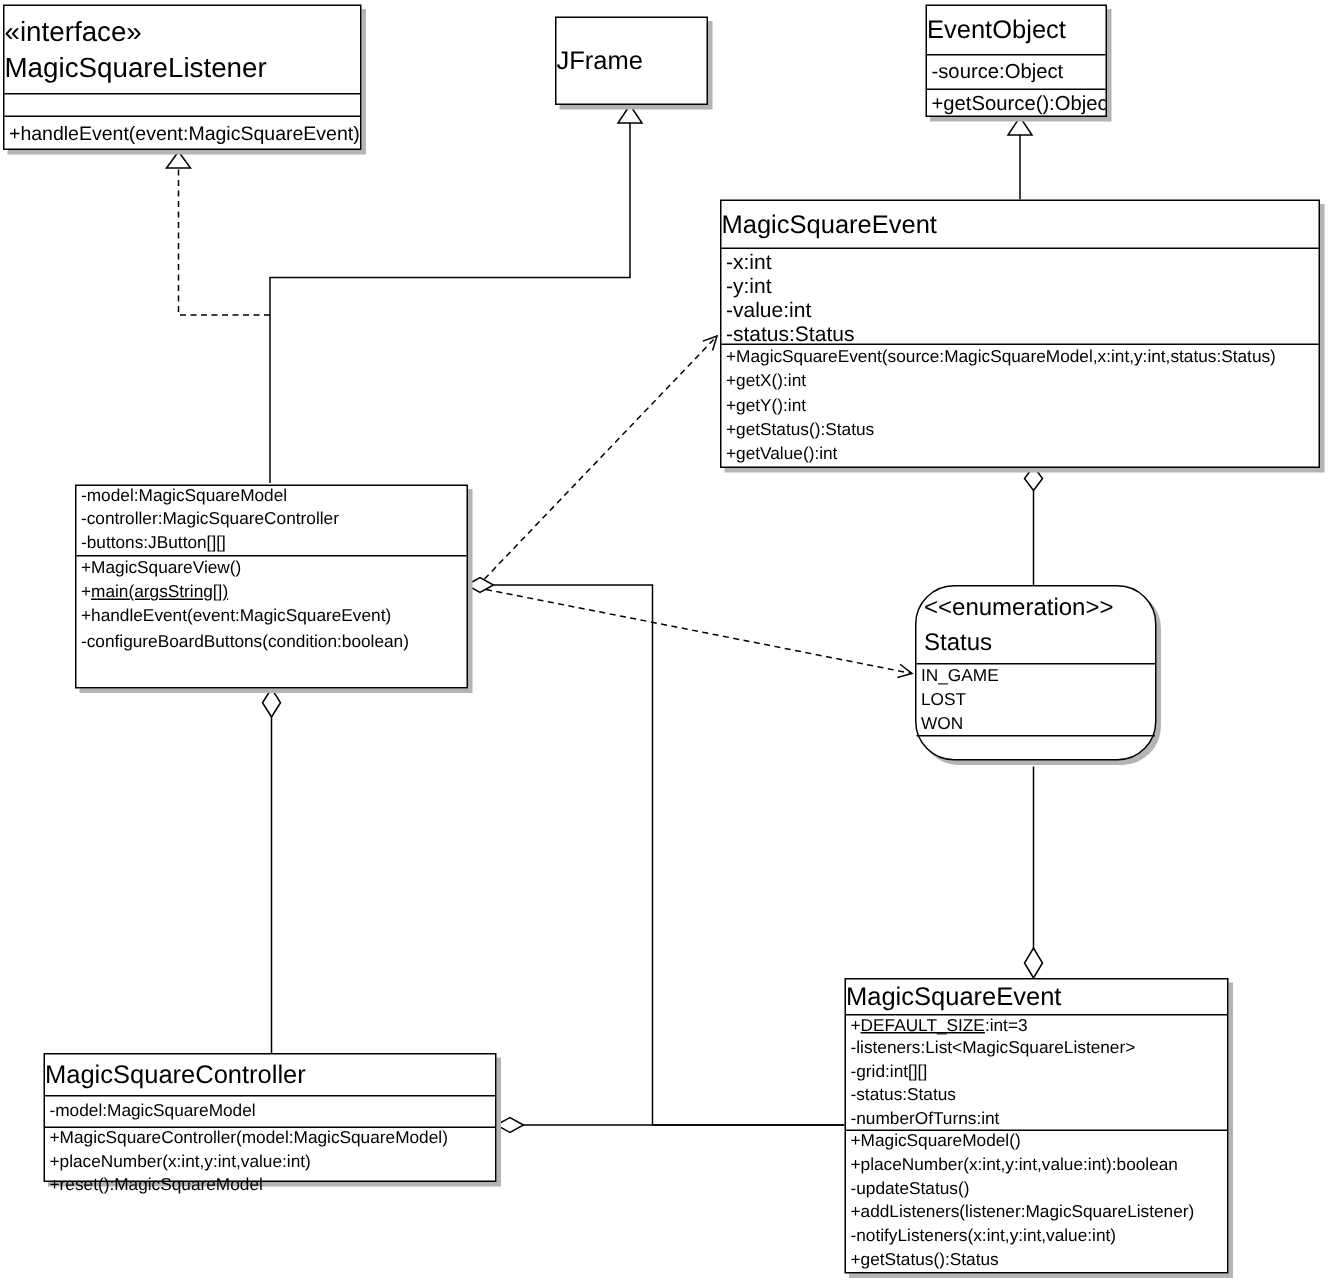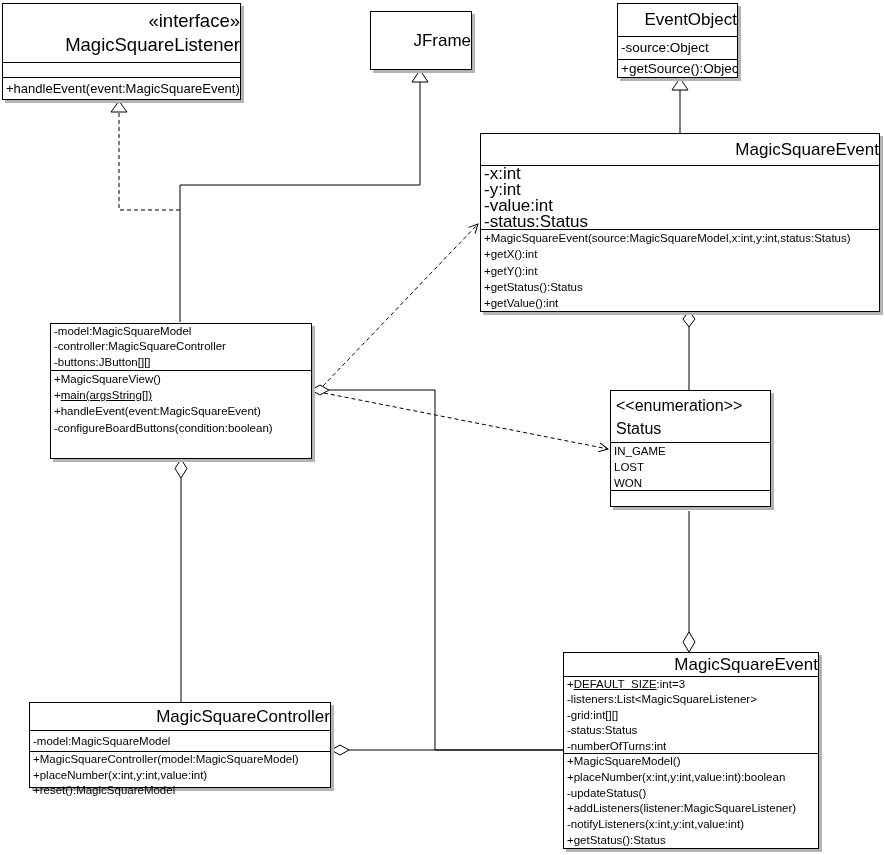--- a/index.html
+++ b/index.html
@@ -3,21 +3,21 @@
 <meta charset="utf-8">
 <style>
   html,body { margin:0; padding:0; background:#ffffff; }
   .canvas { position:relative; width:885px; height:855px; background:#fff; overflow:hidden;
             font-family:"Liberation Sans", sans-serif; color:#000; }
   svg.wires { position:absolute; left:0; top:0; }
   .uml-box { position:absolute; box-sizing:border-box; background:#fff; border:1px solid #000;
              box-shadow:3px 3px 0 #b4b4b4; }
   .sect { box-sizing:border-box; overflow:hidden; }
   .sect + .sect { border-top:1px solid #000; }
-  .title { display:flex; flex-direction:column; justify-content:center; align-items:flex-end;
+  .title { display:flex; flex-direction:column; justify-content:center; align-items:flex-start;
            font-size:17px; white-space:nowrap; }
   .title.left { align-items:flex-start; padding-left:5px; }
   .row { white-space:nowrap; padding-left:3px; }
   .ul { text-decoration:underline; }
 </style>
 </head>
 <body>
 
 <div class="canvas">
 
@@ -83,21 +83,21 @@
     </div>
     <div class="sect" style="height:18px; font-size:13.5px; line-height:17px;">
       <div class="row">+getSource():Object</div>
     </div>
   </div>
 
   <div class="uml-box" style="left:480px; top:133px; width:400px; height:179px;">
     <div class="sect title" style="height:31px;">
       <div>MagicSquareEvent</div>
     </div>
-    <div class="sect" style="height:64px; font-size:17px; line-height:16px;">
+    <div class="sect" style="height:64px; font-size:14px; line-height:16px;">
       <div class="row">-x:int</div>
       <div class="row">-y:int</div>
       <div class="row">-value:int</div>
       <div class="row">-status:Status</div>
     </div>
     <div class="sect" style="height:82px; font-size:11.5px; line-height:16.3px;">
       <div class="row">+MagicSquareEvent(source:MagicSquareModel,x:int,y:int,status:Status)</div>
       <div class="row">+getX():int</div>
       <div class="row">+getY():int</div>
       <div class="row">+getStatus():Status</div>
@@ -112,21 +112,21 @@
       <div class="row">-buttons:JButton[][]</div>
     </div>
     <div class="sect" style="height:65px; font-size:11.5px; line-height:16.2px;">
       <div class="row">+MagicSquareView()</div>
       <div class="row"><span>+</span><span class="ul">main(argsString[])</span></div>
       <div class="row">+handleEvent(event:MagicSquareEvent)</div>
       <div class="row">-configureBoardButtons(condition:boolean)</div>
     </div>
   </div>
 
-  <div class="uml-box" style="left:610px; top:390px; width:161px; height:117px;">
+  <div class="uml-box" style="left:610px; top:390px; width:161px; height:117px;border-radius:26px;">
     <div class="sect title left" style="height:51px; font-size:16px; line-height:23px;">
       <div>&lt;&lt;enumeration&gt;&gt;</div>
       <div>Status</div>
     </div>
     <div class="sect" style="height:48px; font-size:11.5px; line-height:16px;">
       <div class="row">IN_GAME</div>
       <div class="row">LOST</div>
       <div class="row">WON</div>
     </div>
     <div class="sect" style="height:16px;"></div>

